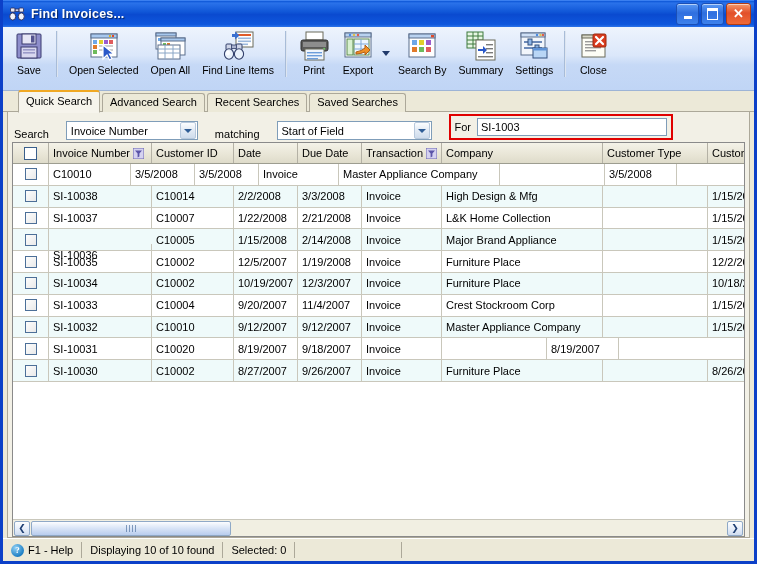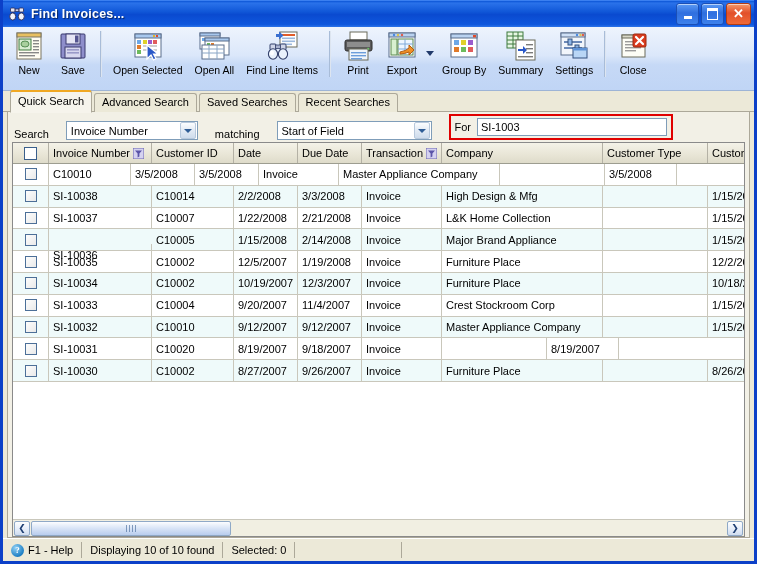--- a/index.html
+++ b/index.html
@@ -90,21 +90,21 @@
     content:"";position:absolute;left:0;right:0;bottom:0;height:1px;background:#aca899;
   }
   .tab{
     height:18px;line-height:17px;padding:0 7px;margin-right:2px;
     background:#ece9d8;border:1px solid #aca899;border-bottom:none;
     border-radius:3px 3px 0 0;font-size:11px;color:#000;cursor:default;
     position:relative;z-index:1;white-space:nowrap;
   }
   .tab.active{
     background:#f6f4ec;border-top:2px solid #f0a823;height:20px;line-height:18px;
-    z-index:3;margin-bottom:-1px;border-bottom:1px solid #f6f4ec;
+    z-index:3;margin-bottom:-1px;border-bottom:1px solid #f6f4ec;margin-left:8px;
   }
 
   
   .panel{
     flex:1 1 auto;margin:0 4px 0 4px;background:#f2f0e6;
     border:1px solid #aca899;border-top:none;
     display:flex;flex-direction:column;overflow:hidden;
     box-sizing:border-box;
   }
   .searchrow{
@@ -245,39 +245,20 @@
       <div class="tbtn close">
           <span class="glyph-close">✕</span>
         </div>
     </div>
   </div>
 
   <div class="client">
 
     <div class="toolbar">
 
-      <div class="tool">
-        <div class="ico">
-          <svg width="32" height="32" viewBox="0 0 32 32">
-            <rect x="4" y="3" width="24" height="26" fill="#fffdf2" stroke="#7a7560" stroke-width="1"></rect>
-            <rect x="4" y="3" width="24" height="4" fill="#e8c060" stroke="#7a7560" stroke-width="1"></rect>
-            <rect x="6" y="9" width="12" height="11" fill="#d8ecd2" stroke="#3e7a3e" stroke-width="1"></rect>
-            <ellipse cx="12" cy="14" rx="4" ry="3" fill="#a9cf9e" stroke="#3e7a3e" stroke-width=".8"></ellipse>
-            <g fill="#888">
-              <rect x="20" y="10" width="6" height="1.4"></rect>
-                <rect x="20" y="13" width="6" height="1.4"></rect>
-              <rect x="20" y="16" width="6" height="1.4"></rect>
-                <rect x="20" y="19" width="6" height="1.4"></rect>
-              <rect x="6" y="22" width="20" height="1.4"></rect>
-                <rect x="6" y="25" width="16" height="1.4"></rect>
-            </g>
-          </svg>
-        </div>
-        <div class="lbl">New</div>
-      </div>
 
       <div class="tool">
         <div class="ico">
           <svg width="32" height="32" viewBox="0 0 32 32">
             <rect x="4" y="4" width="24" height="24" rx="1" fill="#8e8ecb" stroke="#3a3a6e" stroke-width="1"></rect>
             <rect x="9" y="4" width="14" height="10" fill="#e6e6f5" stroke="#3a3a6e" stroke-width="1"></rect>
             <rect x="18" y="5.5" width="3.5" height="7" fill="#54548f"></rect>
             <rect x="8" y="17" width="16" height="11" fill="#d8d8ef" stroke="#3a3a6e" stroke-width="1"></rect>
             <rect x="10" y="19" width="12" height="1.6" fill="#9a9ac8"></rect>
             <rect x="10" y="22" width="12" height="1.6" fill="#9a9ac8"></rect>
@@ -409,21 +390,21 @@
             <rect x="3" y="4" width="26" height="4" fill="#b9d2f0" stroke="#5b6e8c"></rect>
             <rect x="25" y="5" width="3" height="2.4" fill="#e04a2a"></rect>
             <rect x="6" y="10" width="5" height="5" fill="#6da8e8"></rect>
               <rect x="13" y="10" width="5" height="5" fill="#e0d02a"></rect>
             <rect x="20" y="10" width="5" height="5" fill="#9b5ccd"></rect>
             <rect x="6" y="17" width="5" height="5" fill="#e07a2a"></rect>
               <rect x="13" y="17" width="5" height="5" fill="#6dbb5c"></rect>
             <rect x="20" y="17" width="5" height="5" fill="#e05c5c"></rect>
           </svg>
         </div>
-        <div class="lbl">Group By</div>
+        <div class="lbl">Search By</div>
       </div>
 
       <div class="tool">
         <div class="ico">
           <svg width="32" height="32" viewBox="0 0 32 32">
             <rect x="2" y="2" width="16" height="16" fill="#e7f6e3" stroke="#3e7a3e"></rect>
             <g stroke="#3e7a3e">
                 <line x1="2" y1="6" x2="18" y2="6"></line>
                 <line x1="2" y1="10" x2="18" y2="10"></line>
                 <line x1="2" y1="14" x2="18" y2="14"></line>
@@ -482,22 +463,22 @@
           </svg>
         </div>
         <div class="lbl">Close</div>
       </div>
 
     </div>
 
     <div class="tabstrip">
       <div class="tab active"><span>Quick Search</span></div>
       <div class="tab"><span>Advanced Search</span></div>
+      <div class="tab"><span>Recent Searches</span></div>
       <div class="tab"><span>Saved Searches</span></div>
-      <div class="tab"><span>Recent Searches</span></div>
     </div>
 
     <div class="panel">
 
       <div class="searchrow">
         <span class="lbl-inline">Search</span>
 
         <div class="combo c1">
           <span class="val">Invoice Number</span>
           <span class="arrowbox">

